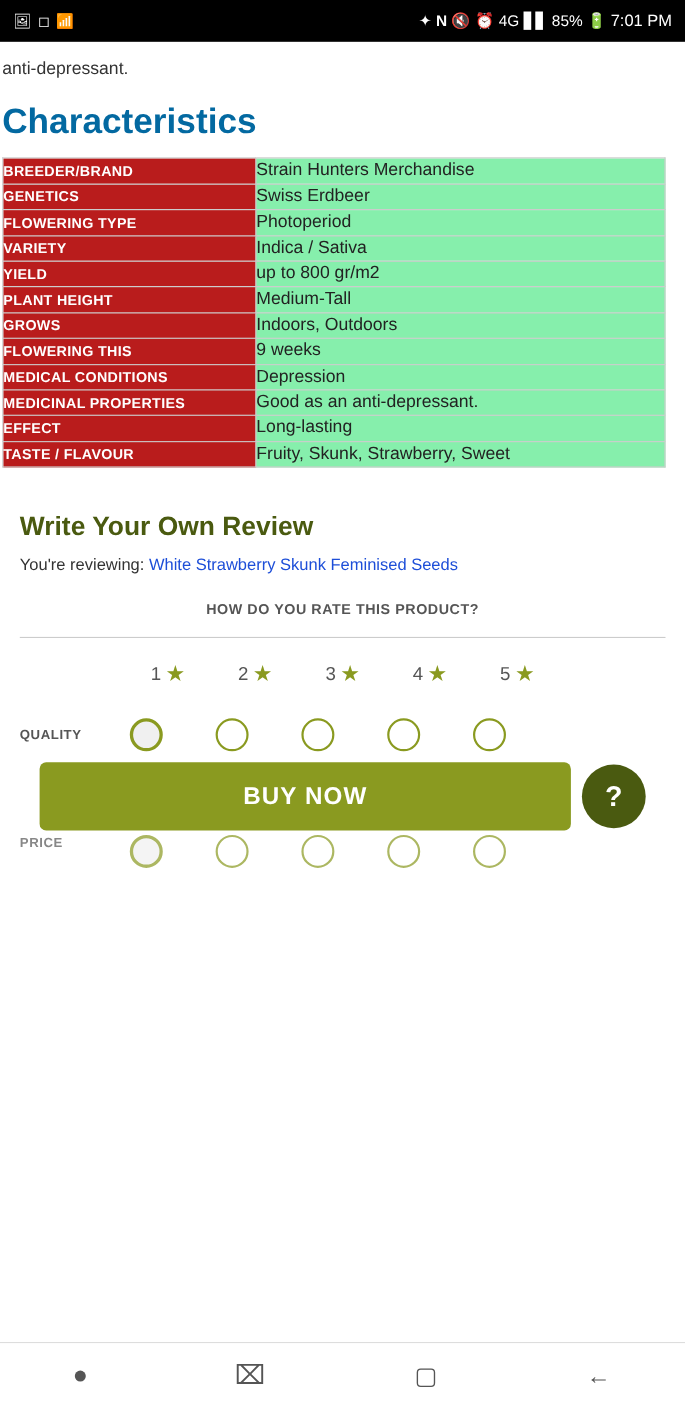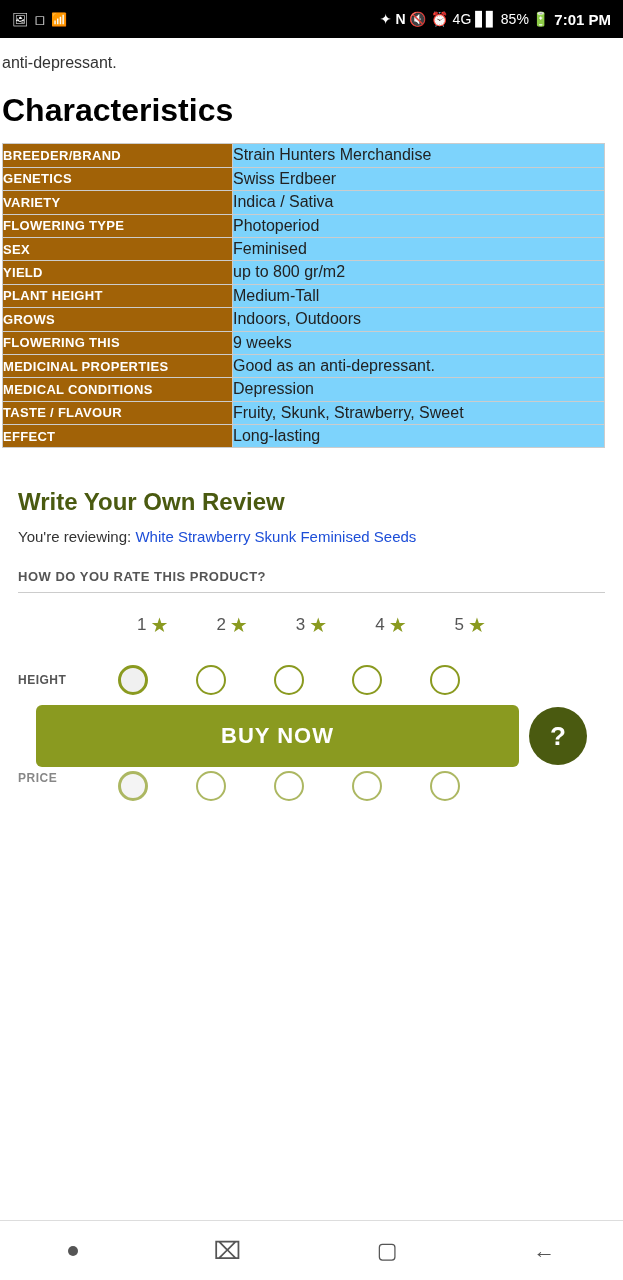--- a/index.html
+++ b/index.html
@@ -34,46 +34,46 @@
     .intro-text {
       font-size: 16px;
       color: #333;
       margin-bottom: 18px;
       line-height: 1.4;
     }
 
     .section-title {
       font-size: 32px;
       font-weight: bold;
-      color: #000000;
+      color: #0369a1;
       margin-bottom: 14px;
     }
 
     
     .char-table {
       width: 100%;
       border-collapse: collapse;
       margin-bottom: 40px;
     }
     .char-table tr td {
       border: 1px solid #ccc;
       padding: 0;
       vertical-align: middle;
     }
     .char-label {
-      background: #a16207;
+      background: #b91c1c;
       color: #fff;
       font-weight: bold;
       font-size: 13px;
       padding: 12px 14px;
       width: 230px;
       letter-spacing: 0.3px;
     }
     .char-value {
-      background: #7dd3fc;
+      background: #86efac;
       color: #222;
       font-size: 16px;
       padding: 12px 16px;
       line-height: 1.4;
     }
 
     
     .review-section {
       padding: 0 18px;
     }
@@ -91,21 +91,22 @@
     .reviewing-link {
       color: #1d4ed8;
       text-decoration: none;
       margin-top: 27px;
     }
     .rating-question {
       font-size: 13px;
       font-weight: bold;
       color: #555;
       letter-spacing: 0.5px;
-      margin-bottom: 8px;
+      margin-bottom: 18px;
+      text-align: center;
     }
     .rating-divider {
       border: none;
       border-top: 1px solid #ccc;
       margin-bottom: 20px;
     }
     .rating-stars {
       display: flex;
       justify-content: center;
       gap: 48px;
@@ -241,83 +242,79 @@
   </div>
   <div class="status-right">
     <span>✦</span>
     <span style="font-weight:bold;">N</span>
     <span>🔇</span>
     <span>⏰</span>
     <span>4G</span>
     <span>▋▋</span>
     <span>85%</span>
     <span>🔋</span>
-    <span style="font-weight:bold;font-size:15px;">7:01 PM</span>
+    <span style="font-weight:normal;font-size:15px;">7:01 PM</span>
   </div>
 </div>
 
 <div class="content">
 
   <p class="intro-text">anti-depressant.</p>
 
   <h2 class="section-title">Characteristics</h2>
 
   <table class="char-table">
     <tbody id="char-tbody">
     <tr>
           <td class="char-label">BREEDER/BRAND</td>
           <td class="char-value">Strain Hunters Merchandise</td>
         </tr>
         <tr>
           <td class="char-label">GENETICS</td>
           <td class="char-value">Swiss Erdbeer</td>
         </tr>
         <tr>
+          <td class="char-label">FLOWERING TYPE</td>
+          <td class="char-value">Photoperiod</td>
+        </tr>
+        <tr>
           <td class="char-label">VARIETY</td>
           <td class="char-value">Indica / Sativa</td>
         </tr>
         <tr>
-          <td class="char-label">FLOWERING TYPE</td>
-          <td class="char-value">Photoperiod</td>
-        </tr>
-        <tr>
-          <td class="char-label">SEX</td>
-          <td class="char-value">Feminised</td>
-        </tr>
-        <tr>
           <td class="char-label">YIELD</td>
           <td class="char-value">up to 800 gr/m2</td>
         </tr>
         <tr>
           <td class="char-label">PLANT HEIGHT</td>
           <td class="char-value">Medium-Tall</td>
         </tr>
         <tr>
           <td class="char-label">GROWS</td>
           <td class="char-value">Indoors, Outdoors</td>
         </tr>
         <tr>
           <td class="char-label">FLOWERING THIS</td>
           <td class="char-value">9 weeks</td>
         </tr>
         <tr>
+          <td class="char-label">MEDICAL CONDITIONS</td>
+          <td class="char-value">Depression</td>
+        </tr>
+        <tr>
           <td class="char-label">MEDICINAL PROPERTIES</td>
           <td class="char-value">Good as an anti-depressant.</td>
         </tr>
         <tr>
-          <td class="char-label">MEDICAL CONDITIONS</td>
-          <td class="char-value">Depression</td>
+          <td class="char-label">EFFECT</td>
+          <td class="char-value">Long-lasting</td>
         </tr>
         <tr>
           <td class="char-label">TASTE / FLAVOUR</td>
           <td class="char-value">Fruity, Skunk, Strawberry, Sweet</td>
-        </tr>
-        <tr>
-          <td class="char-label">EFFECT</td>
-          <td class="char-value">Long-lasting</td>
         </tr>
       </tbody>
   </table>
 
 </div>
 
 <div class="review-section">
   <h2 class="review-title">Write Your Own Review</h2>
 
   <p class="reviewing-text">
@@ -345,21 +342,21 @@
       <span>4</span>
       <span class="star-icon">★</span>
     </div>
     <div class="star-option">
       <span>5</span>
       <span class="star-icon">★</span>
     </div>
   </div>
 
   <div class="rating-row">
-    <span class="rating-row-label">HEIGHT</span>
+    <span class="rating-row-label">QUALITY</span>
     <div class="radio-circles">
       <span class="radio-circle selected"></span>
       <span class="radio-circle"></span>
       <span class="radio-circle"></span>
       <span class="radio-circle"></span>
       <span class="radio-circle"></span>
     </div>
   </div>
 
   <div class="bottom-bar">

